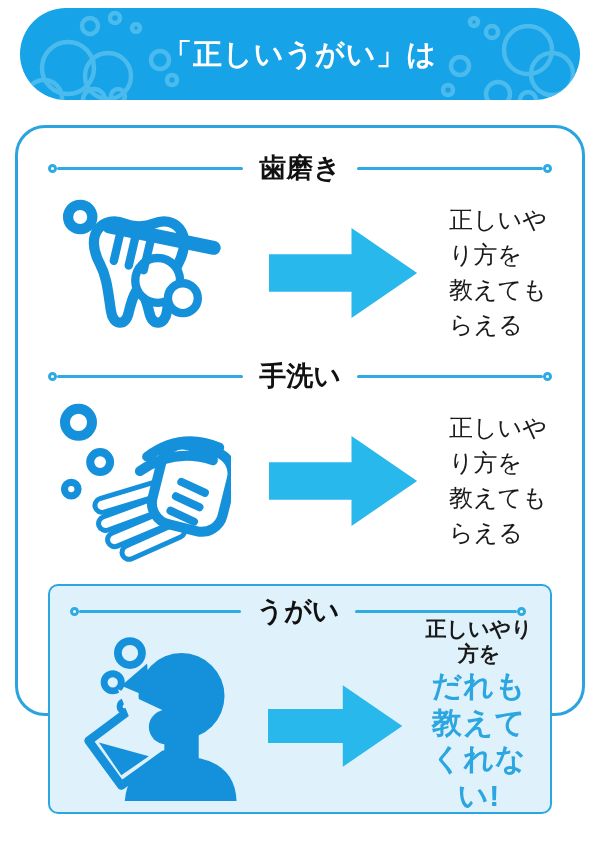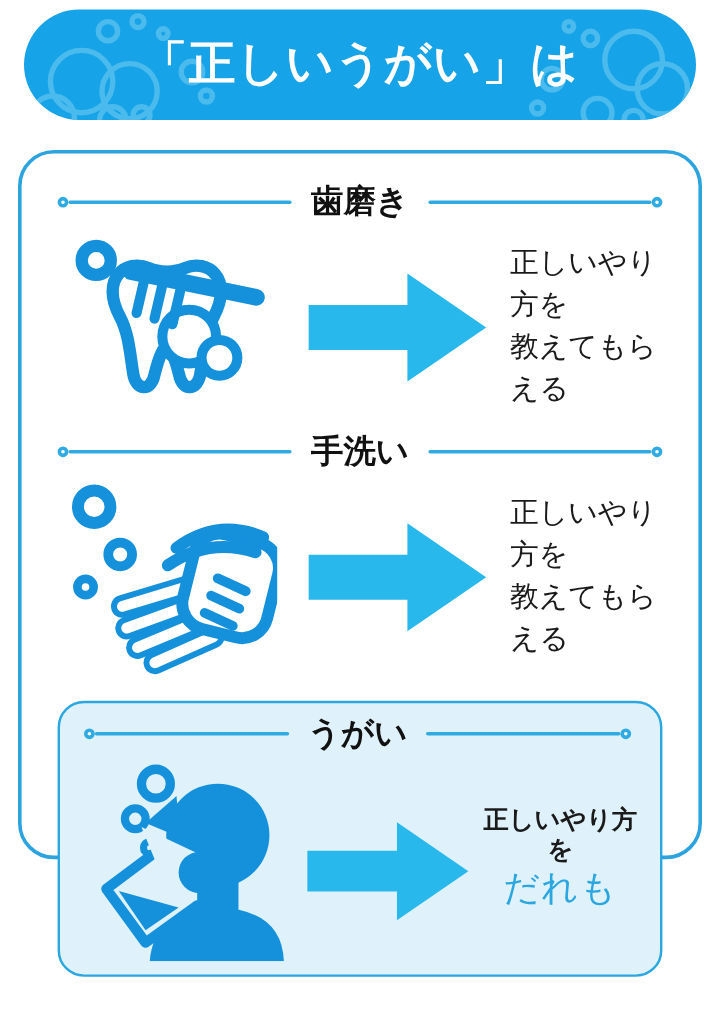--- a/index.html
+++ b/index.html
@@ -16,21 +16,21 @@
     position:relative;
   }
   
   .banner{
     position:absolute;left:20px;top:8px;width:560px;height:92px;
     background:var(--banner-bg);border-radius:46px;
     display:flex;flex-direction:column;align-items:center;justify-content:center;
     overflow:hidden;
   }
   .banner .ttl{
-    color:var(--banner-text);font-weight:bold;font-size:39px;line-height:1.32;
+    color:var(--banner-text);font-weight:bold;font-size:29px;line-height:1.32;
     letter-spacing:1px;z-index:2;text-align:left;
   }
   .banner svg{position:absolute;top:0;z-index:1;}
   .banner .bub-left{left:0;}
   .banner .bub-right{right:0;}
   
   .main-box{
     position:absolute;left:15px;top:125px;width:570px;height:591px;
     border:3px solid var(--box-border);border-radius:30px;background:#fff;
     padding:24px 14px 0 14px;
@@ -39,44 +39,44 @@
   .divider{display:flex;align-items:center;margin:0 16px;height:32px;}
   .divider .line{flex:1;height:3px;background:var(--line-blue);border-radius:2px;}
   .divider .dot{
     width:9px;height:9px;border:3px solid var(--line-blue);border-radius:50%;
     background:#fff;flex:none;
   }
   .divider .lbl{
     margin:0 16px;font-size:27px;font-weight:bold;color:#111;white-space:nowrap;
   }
   
-  .row{display:flex;align-items:center;height:174px;padding:0 6px 0 14px;margin-top:2px;}
+  .row{display:flex;align-items:center;height:174px;padding:0 6px 0 14px;margin-top:2px;gap:12px;}
   .row .icon-wrap{width:185px;flex:none;display:flex;align-items:center;justify-content:center;}
   .row .arrow-wrap{width:152px;flex:none;margin:0 6px 0 26px;display:flex;align-items:center;}
   .row .result{
     flex:1;font-size:24px;line-height:1.45;color:var(--body-text);
     padding-left:10px;font-weight:500;
   }
   .sec2{}
   
   .hl-box{
     margin:16px 16px 0 16px;height:230px;background:var(--hl-bg);
-    border:2.5px solid var(--hl-border);border-radius:22px;
+    border:2.5px solid var(--hl-border);border-radius:10px;
     padding:10px 10px 17px 6px;
   }
   .hl-box .divider{margin:0 14px;height:30px;}
   .hl-box .row{height:178px;padding:0 0 0 4px;margin-top:0;}
   .hl-box .icon-wrap{width:188px;}
   .hl-box .arrow-wrap{width:136px;margin:22px 2px 0 8px;}
   .hl-result{flex:1;text-align:center;padding:0 2px;}
   .hl-result .intro{
     font-size:21px;font-weight:bold;color:var(--body-text);line-height:1.2;margin-bottom:2px;
   }
   .hl-result .emph{
-    font-size:30px;font-weight:normal;color:var(--emph);line-height:1.22;letter-spacing:1px;
+    font-size:30px;font-weight:bold;color:var(--emph);line-height:1.22;letter-spacing:1px;
   }
   svg{display:block;}
 </style>
 </head>
 <body>
 
 <div class="banner">
   <svg class="bub-left" width="160" height="92" viewBox="0 0 160 92" fill="none" stroke="#55BFEE" stroke-width="4.5" opacity="0.85">
     <circle cx="48" cy="60" r="26"></circle>
       <circle cx="88" cy="68" r="23"></circle>
@@ -214,17 +214,19 @@
         </svg>
       </div>
       <div class="arrow-wrap">
         <svg width="136" height="86" viewBox="0 0 160 100">
           <polygon points="0,30 88,30 88,2 158,50 88,98 88,70 0,70" fill="#29B8EC"></polygon>
         </svg>
       </div>
       <div class="hl-result">
         <div class="intro">正しいやり方を</div>
         <div class="emph">だれも</div>
+        <div class="emph">教えて</div>
+        <div class="emph">くれない!</div>
       </div>
     </div>
   </div>
 
 </div>
 
 </body></html>

